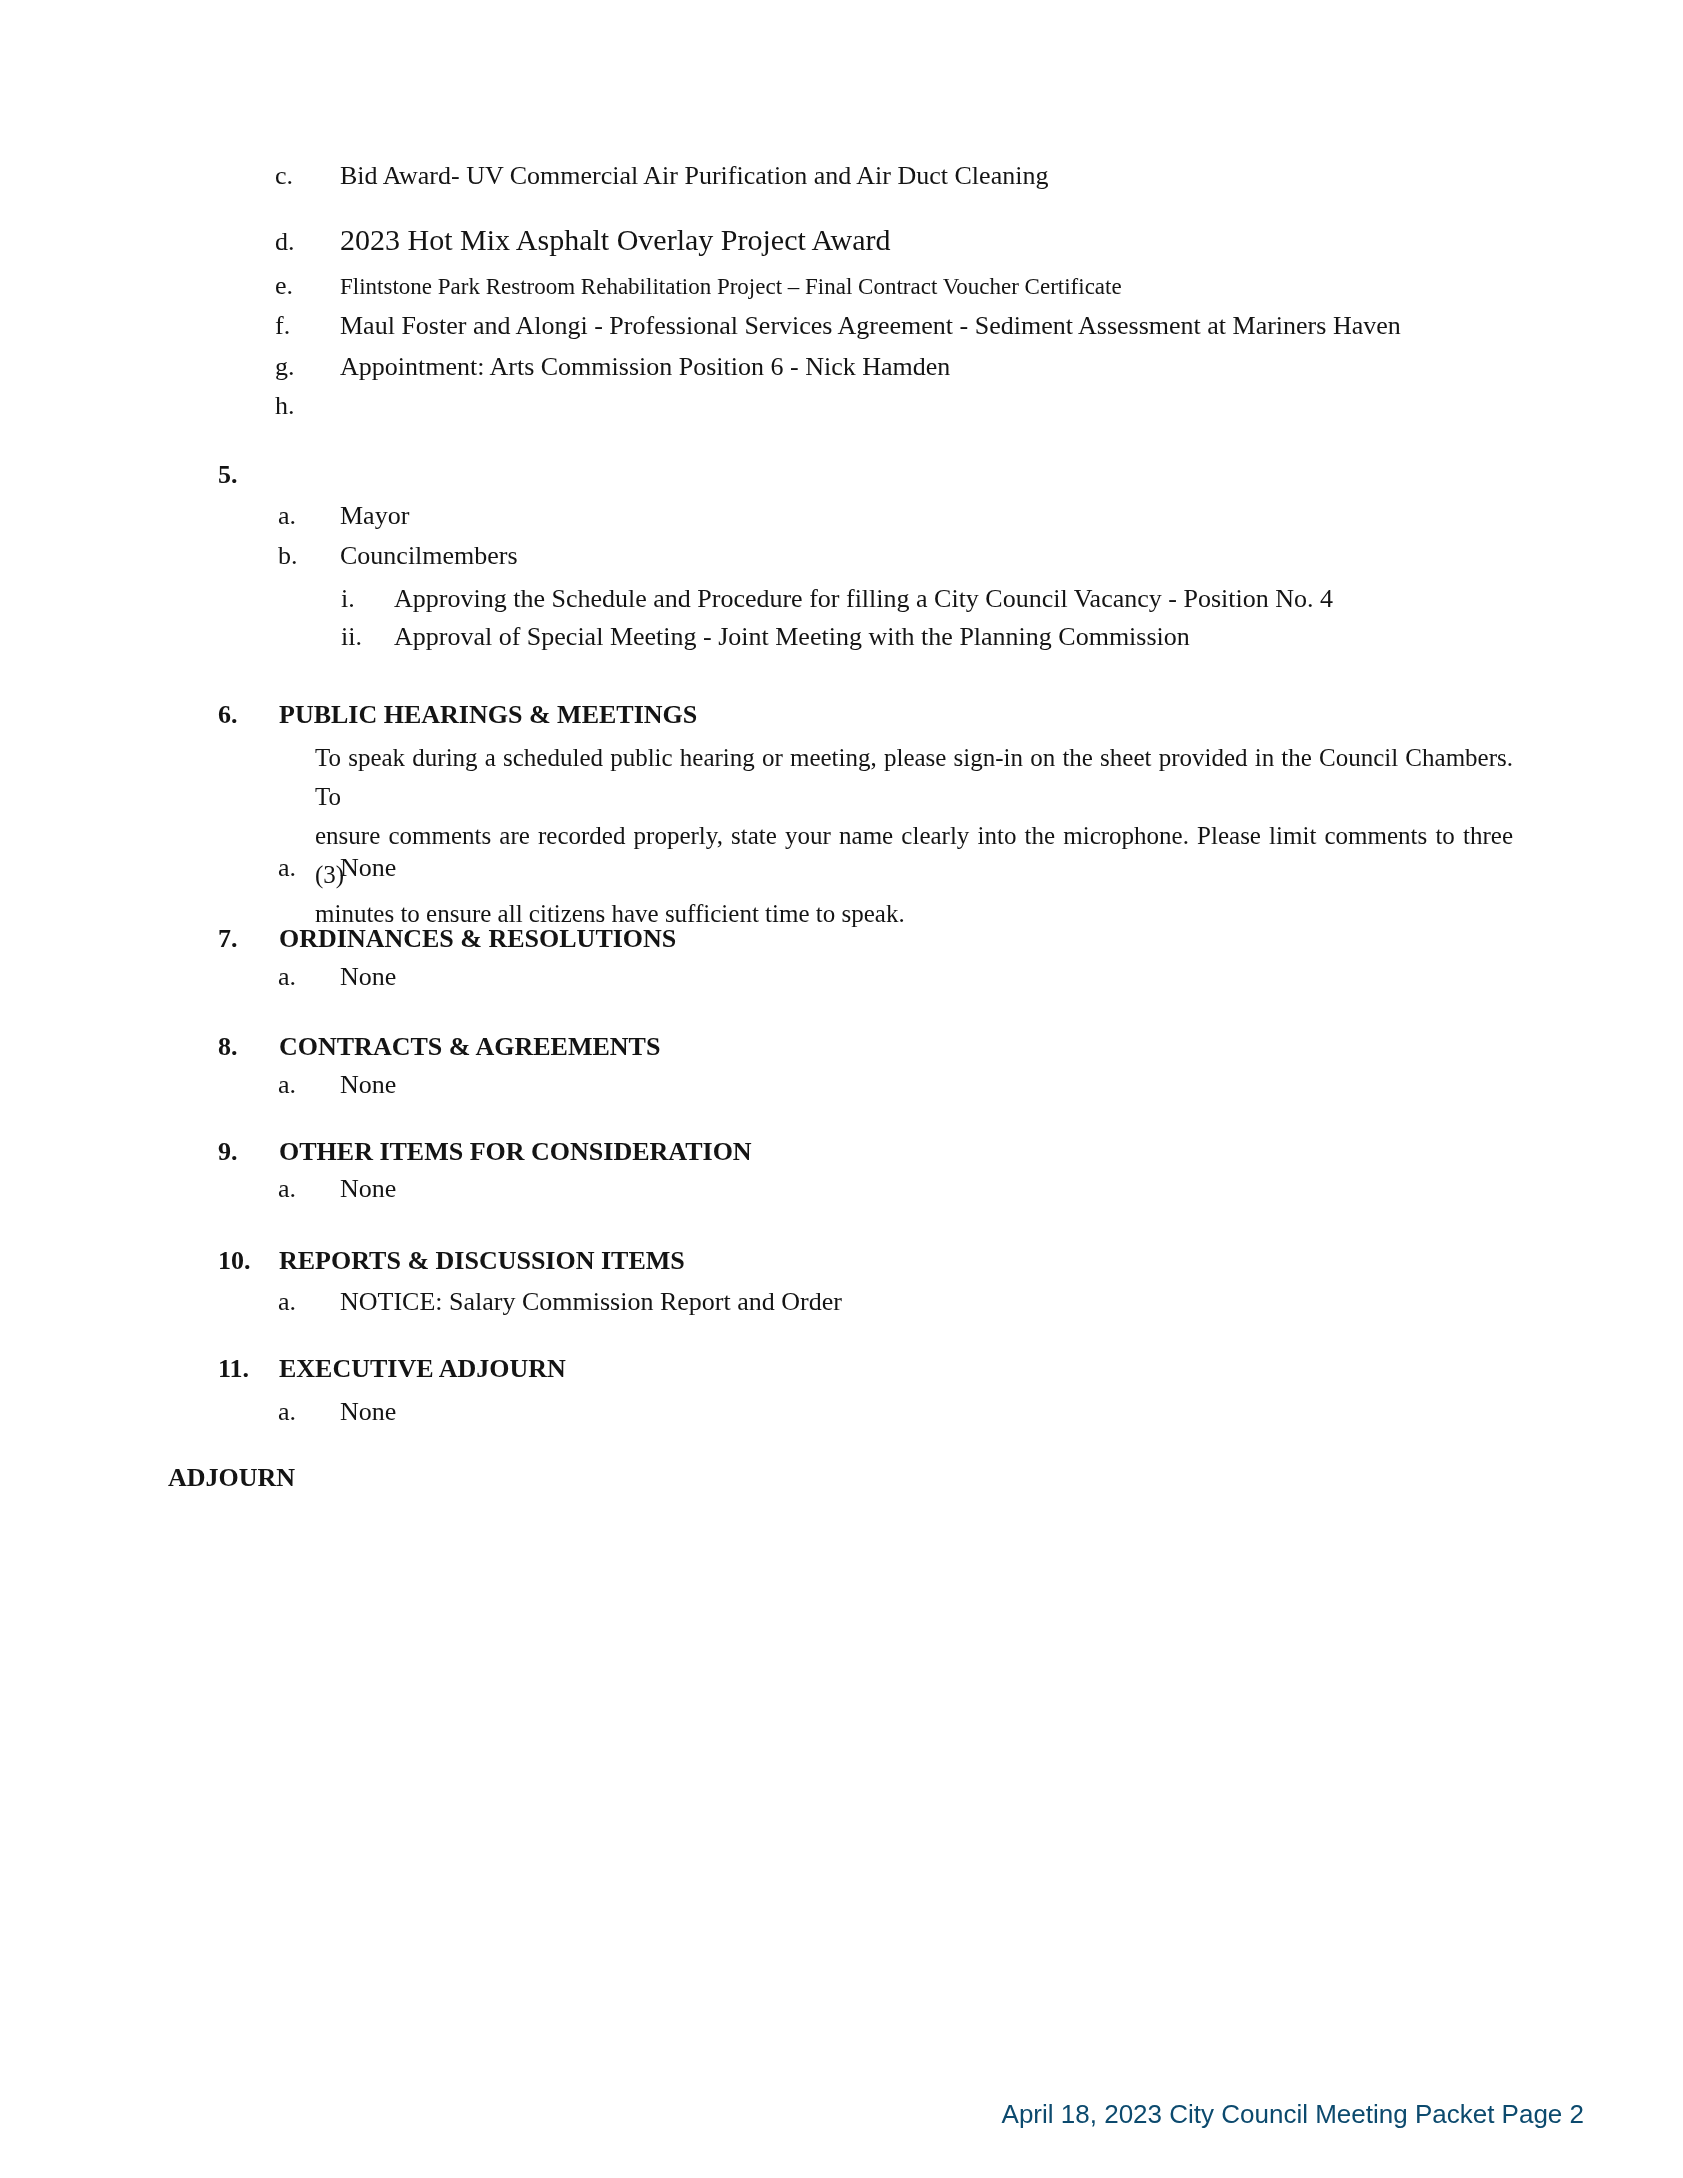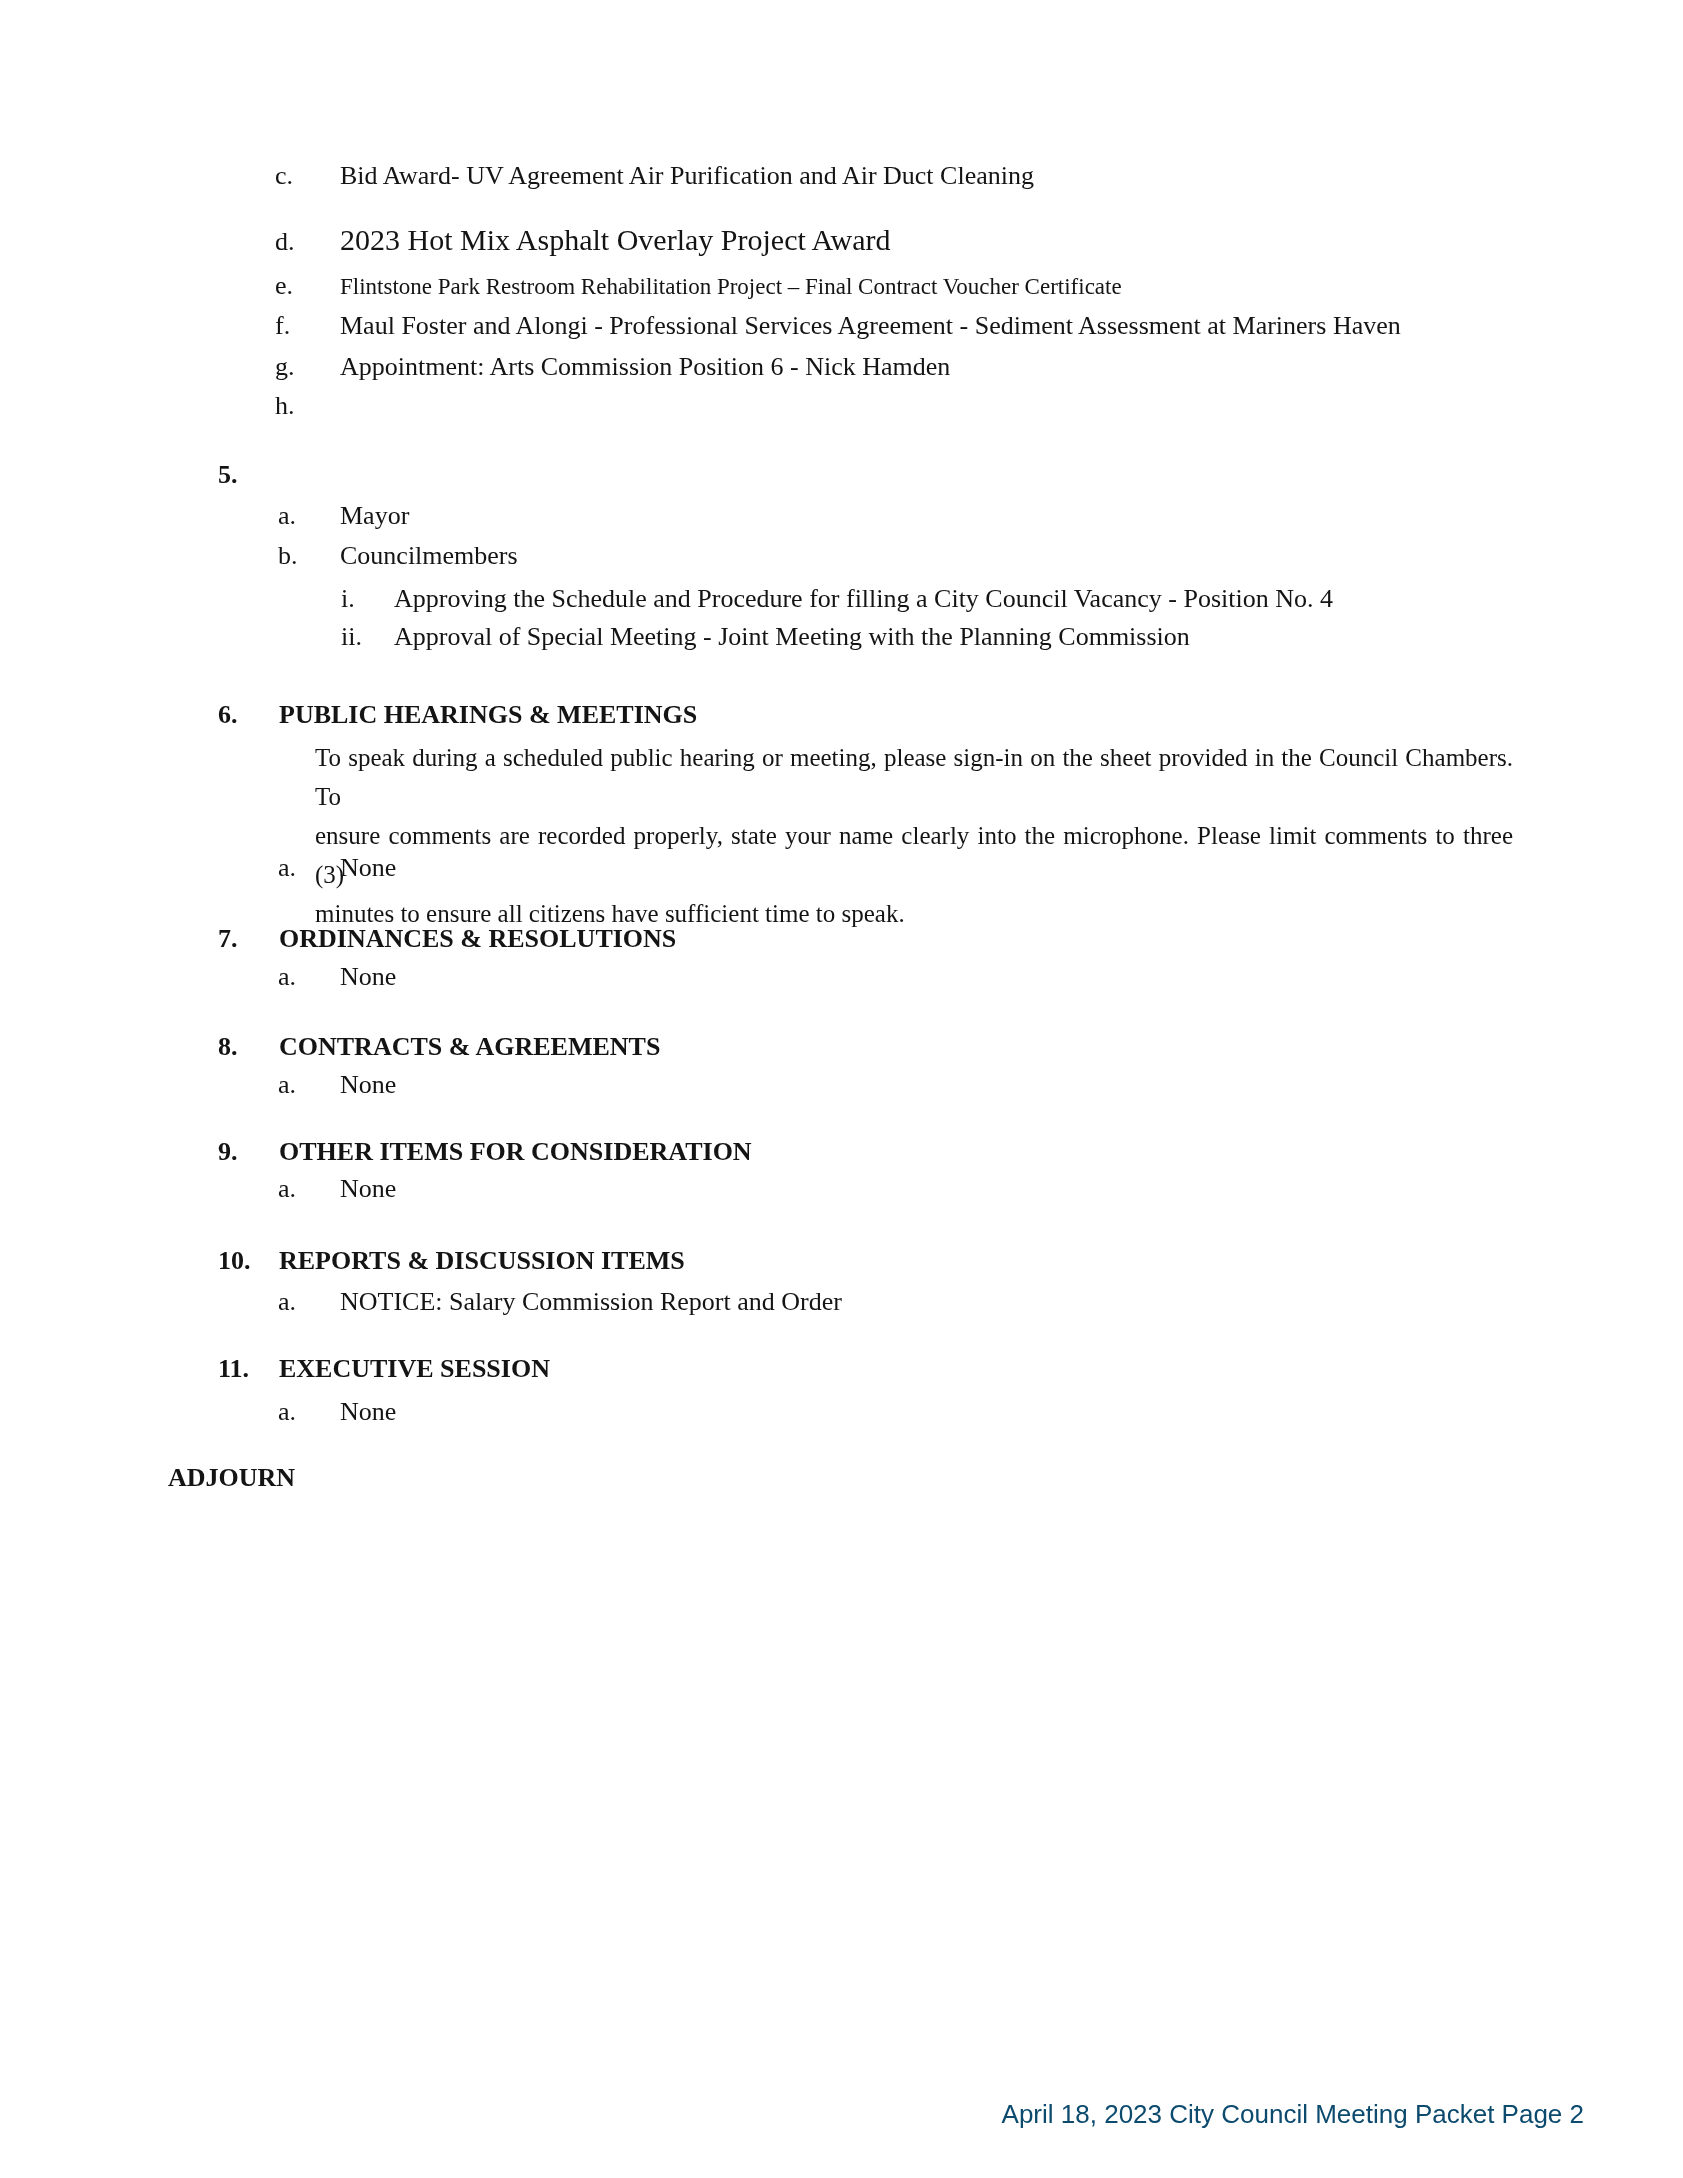--- a/index.html
+++ b/index.html
@@ -60,21 +60,21 @@
     cursor:pointer;
   }
 </style>
 </head>
 <body>
 
 <div class="page" style="color: rgb(20, 20, 20); background: rgb(255, 255, 255);">
 
   <div class="row consent" style="top:159px">
     <span class="lbl">c.</span>
-    <span>Bid Award- UV Agreement Air Purification and Air Duct Cleaning</span>
+    <span>Bid Award- UV Commercial Air Purification and Air Duct Cleaning</span>
   </div>
   <div class="row consent" style="top:223px">
     <span class="lbl">d.</span>
     <span class="txt-lg">2023 Hot Mix Asphalt Overlay Project Award</span>
   </div>
   <div class="row consent" style="top:269px">
     <span class="lbl">e.</span>
     <span class="txt-sm">Flintstone Park Restroom Rehabilitation Project – Final Contract Voucher Certificate</span>
   </div>
   <div class="row consent" style="top:309px">
@@ -154,21 +154,21 @@
     <span class="lbl">10.</span>
     <span>REPORTS &amp; DISCUSSION ITEMS</span>
   </div>
   <div class="row sub" style="top:1285px">
     <span class="lbl">a.</span>
     <span>NOTICE: Salary Commission Report and Order</span>
   </div>
 
   <div class="row section" style="top:1352px">
     <span class="lbl">11.</span>
-    <span>EXECUTIVE SESSION</span>
+    <span>EXECUTIVE ADJOURN</span>
   </div>
   <div class="row sub" style="top:1395px">
     <span class="lbl">a.</span>
     <span>None</span>
   </div>
 
   <div class="adjourn">ADJOURN</div>
 
   <a class="footer" style="color: #0c4a6e;">April 18, 2023 City Council Meeting Packet Page 2</a>
 

